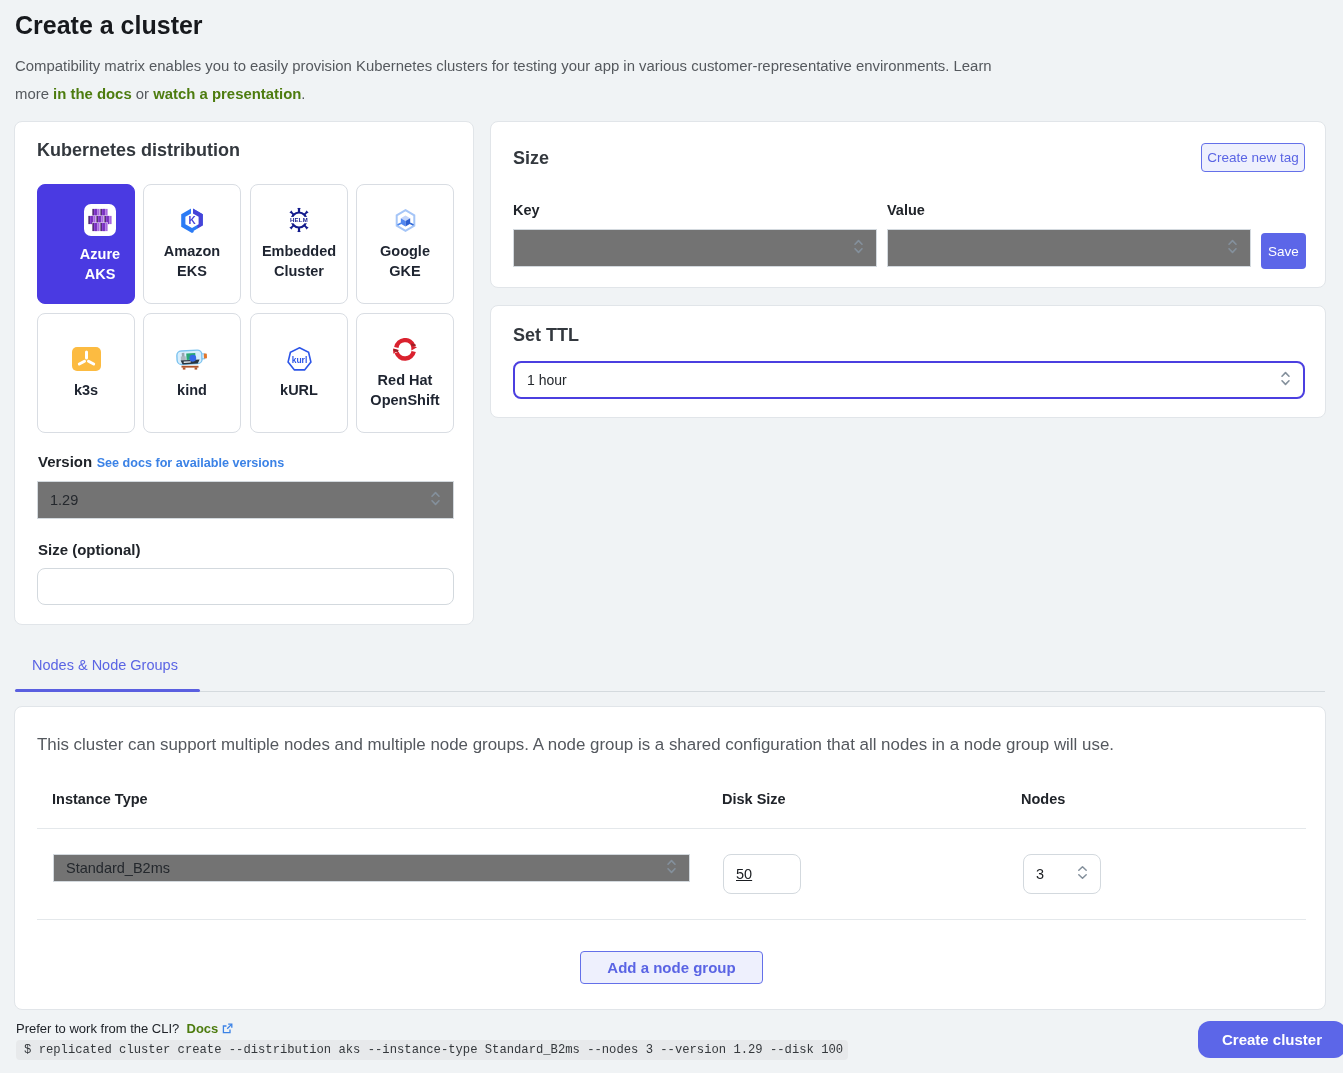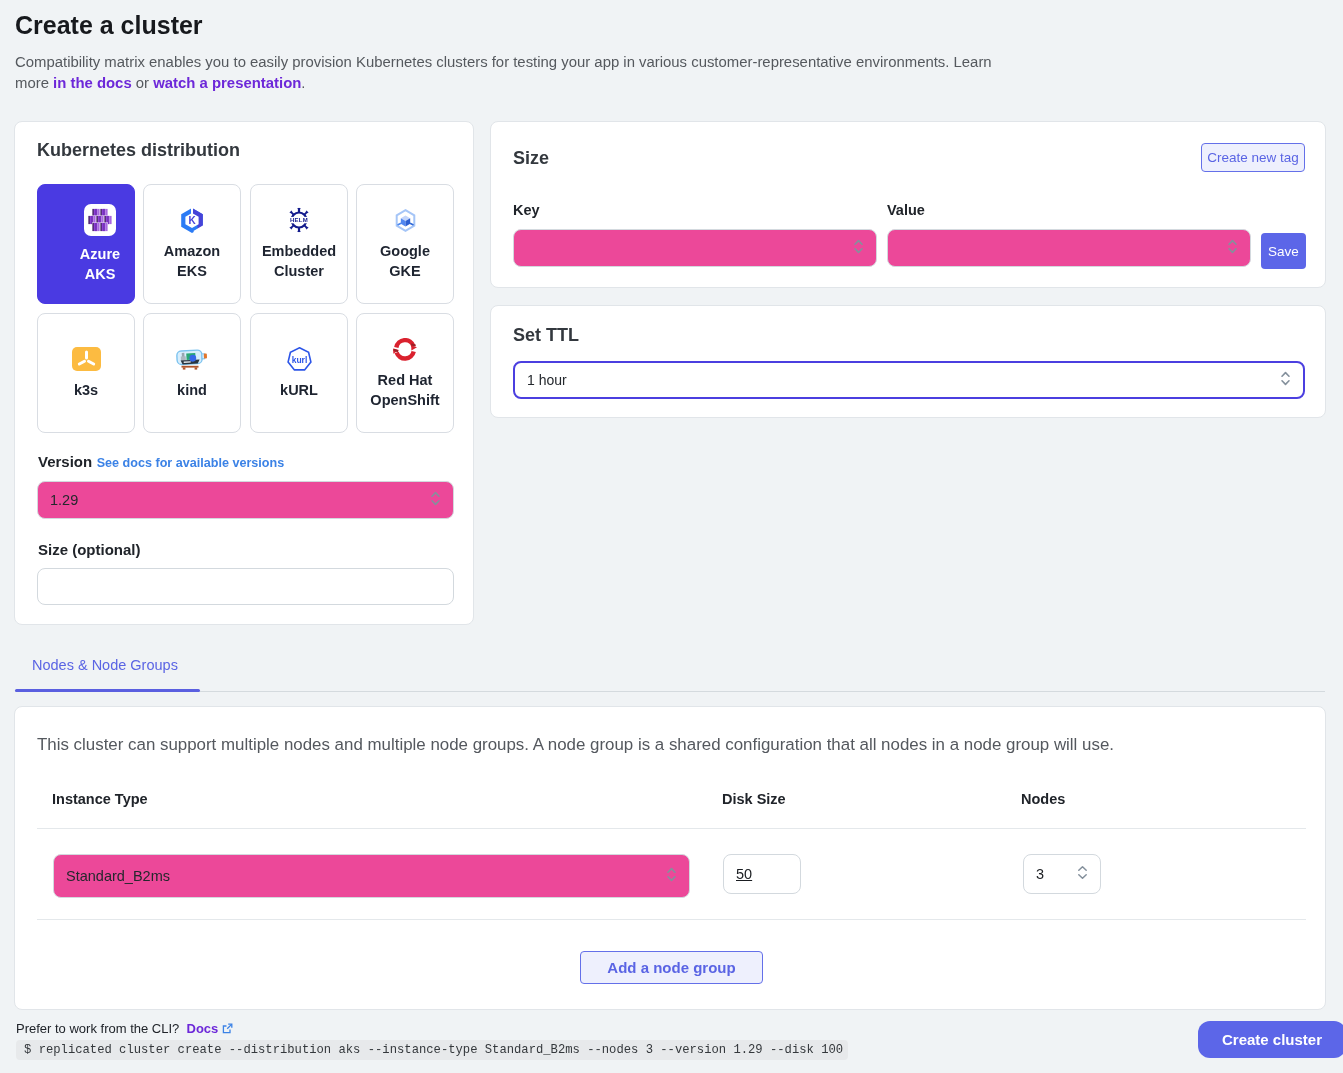--- a/index.html
+++ b/index.html
@@ -1,35 +1,35 @@
 <!DOCTYPE html>
 <html><head>
 <meta charset="utf-8">
 <style>
 * { margin:0; padding:0; box-sizing:border-box; }
 html,body { width:1343px; height:1073px; }
 body { font-family:"Liberation Sans", sans-serif; background:#f0f3f5; color:#1a1d21; }
 #page { position:relative; width:1343px; height:1073px; overflow:hidden; }
 .card { position:absolute; background:#fff; border:1px solid #e1e5e9; border-radius:8px; }
 h1 { position:absolute; left:15px; top:11px; font-size:25px; font-weight:bold; color:#17191d; letter-spacing:0; }
-.intro { position:absolute; left:15px; top:52px; font-size:14.9px; line-height:21px; color:#55595e; }
-a { color:#6d28d9; text-decoration:none; }
+.intro { position:absolute; left:15px; top:52px; font-size:14.9px; line-height:28px; color:#55595e; }
+a { color:#4d7c0f; text-decoration:none; }
 .intro a { font-weight:bold; }
 .sect-title { font-size:18px; font-weight:bold; color:#33383e; }
 
 #distro { left:14px; top:121px; width:460px; height:504px; }
 #distro .sect-title { position:absolute; left:22px; top:18px; }
 .tile { position:absolute; width:98px; height:120px; background:#fff; border:1px solid #d9dde3; border-radius:8px; display:flex; flex-direction:column; align-items:center; justify-content:center; text-align:center; font-size:14.5px; font-weight:bold; color:#1e2430; line-height:20px; }
 .tile .ic { height:26px; display:flex; align-items:center; justify-content:center; margin-bottom:8px; }
 .tile.sel { background:#4a3ae2; border-color:#4a3ae2; color:#fff;padding-left:28px; }
 .tile.sel .ic { height:32px; }
 .lbl { font-size:15px; font-weight:bold; color:#20242a; }
 .link-sm { font-size:12.6px; font-weight:bold; color:#3b82e6; }
 select, .sel-box, input[type=text] { font-family:"Liberation Sans",sans-serif; }
-.sel-box { position:absolute; background:#ec4899; border:1px solid #d3d9de; border-radius:8px; font-size:14.5px; color:#24282d; display:flex; align-items:center; padding:7px 12px; }
+.sel-box { position:absolute; background:#737373; border:1px solid #d3d9de; border-radius:0; font-size:14.5px; color:#24282d; display:flex; align-items:center; padding:7px 12px; }
 .chev { position:absolute; right:12px; top:50%; transform:translateY(-50%); }
 .inp { position:absolute; background:#fff; border:1px solid #d3d9de; border-radius:8px; }
 
 #tags { left:490px; top:121px; width:836px; height:167px; }
 #tags .sect-title { position:absolute; left:22px; top:26px; }
 .btn-outline { position:absolute; background:#eef0fd; border:1px solid #6470e9; border-radius:4px; color:#5a64e4; font-size:13.5px; display:flex; align-items:center; justify-content:center; }
 .btn-solid { position:absolute; background:#5c66e8; border-radius:4px; color:#fff; display:flex; align-items:center; justify-content:center; }
 .fld-lbl { position:absolute; font-size:14.5px; font-weight:bold; color:#20242a; }
 
 #ttl { left:490px; top:305px; width:836px; height:113px; }
@@ -251,21 +251,21 @@
       <span id="tab1">Nodes &amp; Node Groups</span>
       <div id="tab-underline"></div>
     </div>
 
   <div id="nodes" class="card">
     <div class="desc">This cluster can support multiple nodes and multiple node groups. A node group is a shared configuration that all nodes in a node group will use.</div>
     <div class="th" style="left:37px; top:84px;">Instance Type</div>
     <div class="th" style="left:707px; top:84px;">Disk Size</div>
     <div class="th" style="left:1006px; top:84px;">Nodes</div>
     <div class="hr" style="left:22px; top:121px; width:1269px;"></div>
-    <div class="sel-box" style="left:38px; top:147px; width:637px; height:44px;">Standard_B2ms<span class="chev"><svg width="11" height="17" viewBox="0 0 11 17">
+    <div class="sel-box" style="left:38px; top:147px; width:637px; height:28px;">Standard_B2ms<span class="chev"><svg width="11" height="17" viewBox="0 0 11 17">
             <g fill="none" stroke="#84909c" stroke-width="1.6" stroke-linecap="round" stroke-linejoin="round">
               <path d="M2 6.2 L5.5 2.6 L9 6.2"></path>
               <path d="M2 10.8 L5.5 14.4 L9 10.8"></path>
             </g>
           </svg></span></div>
     <div class="inp" style="left:708px; top:147px; width:78px; height:40px; display:flex; align-items:center; padding:0 12px; font-size:14.5px;text-decoration:underline;">50</div>
     <div class="inp" style="left:1008px; top:147px; width:78px; height:40px; display:flex; align-items:center; padding:0 12px; font-size:14.5px;">3<span class="chev"><svg width="11" height="16" viewBox="0 0 11 16">
             <g fill="none" stroke="#84909c" stroke-width="1.5" stroke-linecap="round" stroke-linejoin="round">
               <path d="M1.8 5.8 L5.5 2.2 L9.2 5.8"></path>
               <path d="M1.8 10.2 L5.5 13.8 L9.2 10.2"></path>

